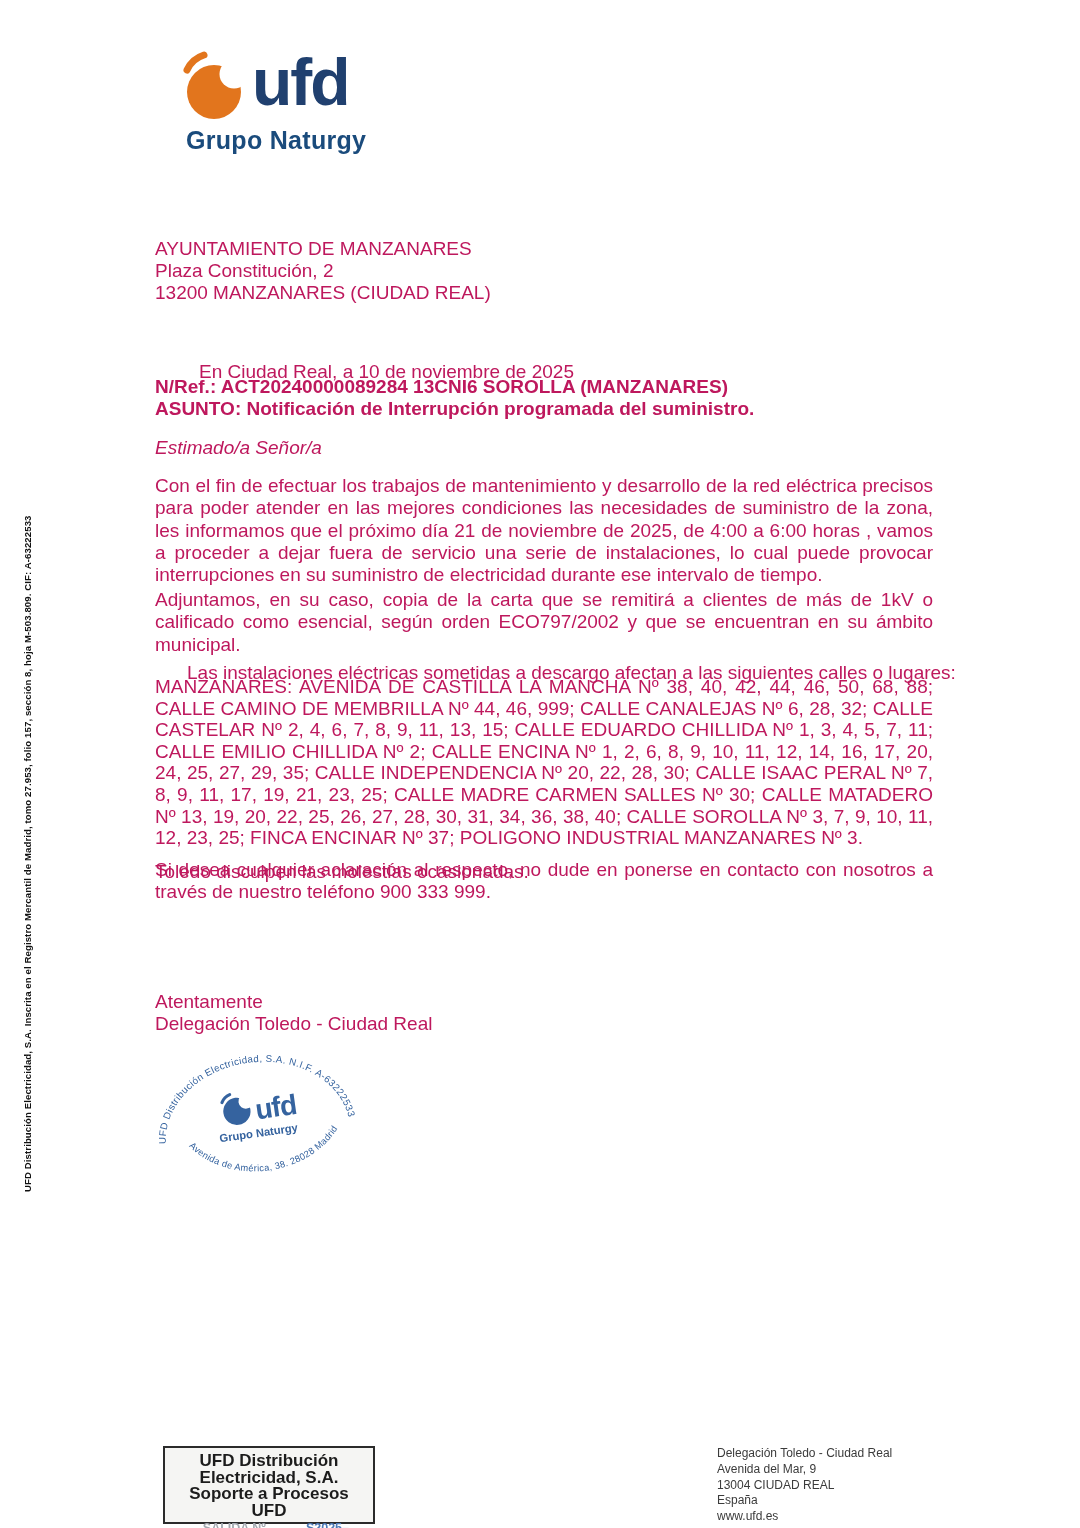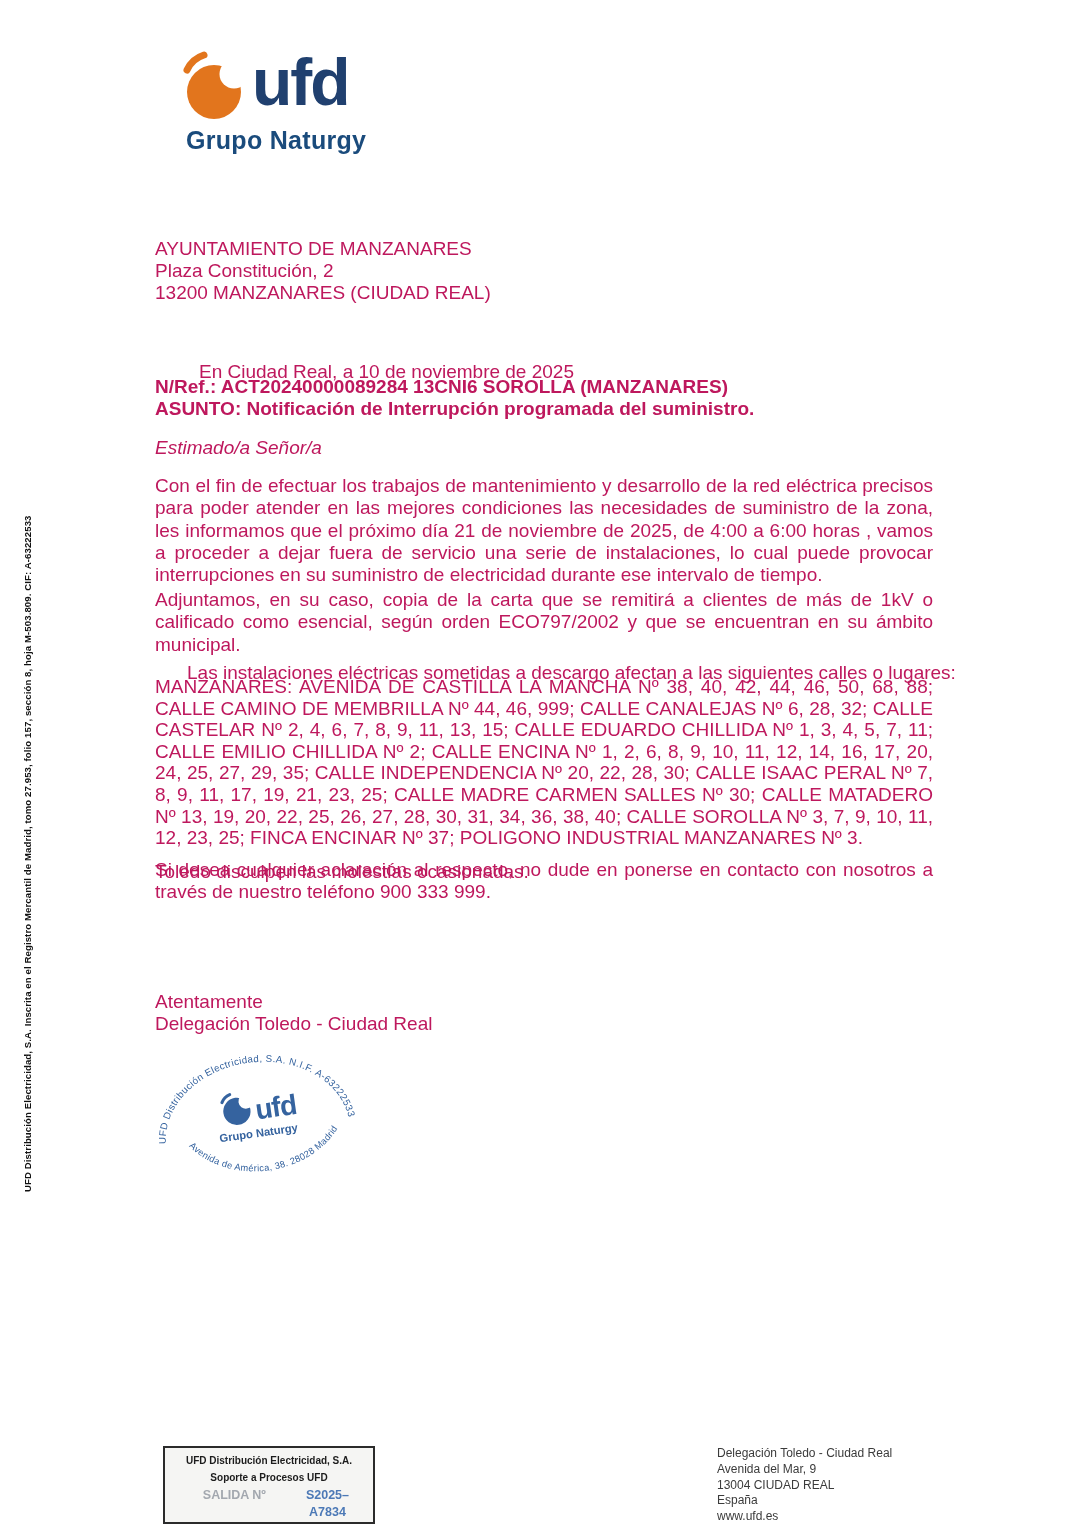--- a/index.html
+++ b/index.html
@@ -48,21 +48,21 @@
 
   
   .stamp { left:150px; top:1034px; width:208px; height:146px; transform:rotate(-8deg); }
 
   
   .footer-box {
     left:163px; top:1446px; width:212px; height:78px;
     border:2px solid #2b2b2b; background:#f5f5f3;
     padding:5px 6px 0 6px; text-align:center;
   }
-  .footer-box .co { font-size:10px; font-weight:700; color:#1c1c1c; line-height:16.5px; }
+  .footer-box .co { font-size:17px; font-weight:700; color:#1c1c1c; line-height:16.5px; }
   .footer-box .rows { margin-top:1px; }
   .footer-box .row { display:flex; font-size:12.5px; line-height:16.5px; }
   .footer-box .lbl { width:96px; text-align:right; color:#a3a8af; font-weight:600; }
   .footer-box .val { margin-left:22px; color:#4c79b6; font-weight:600; }
 
   
   .footer-right { left:717px; top:1446px; font-size:12px; line-height:15.8px; color:#3b3b3b; }
 </style>
 </head>
 <body>

